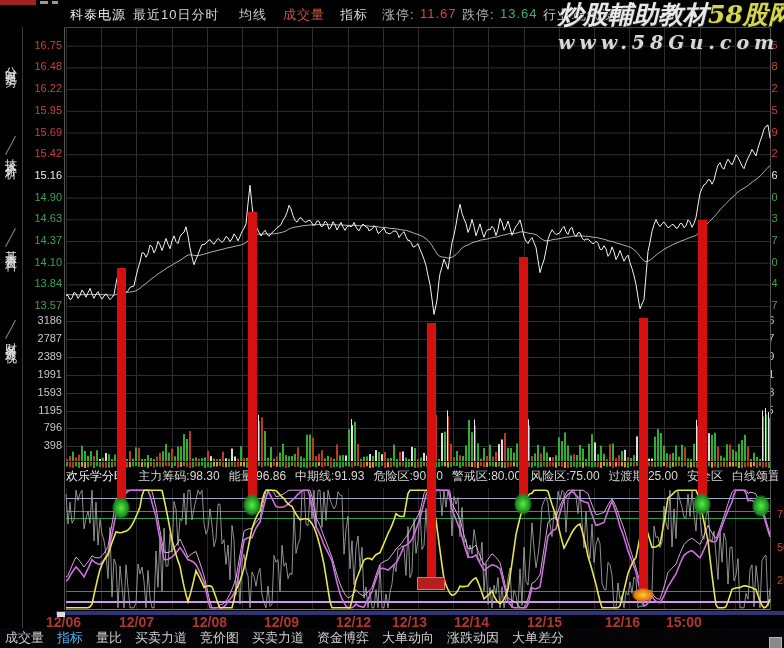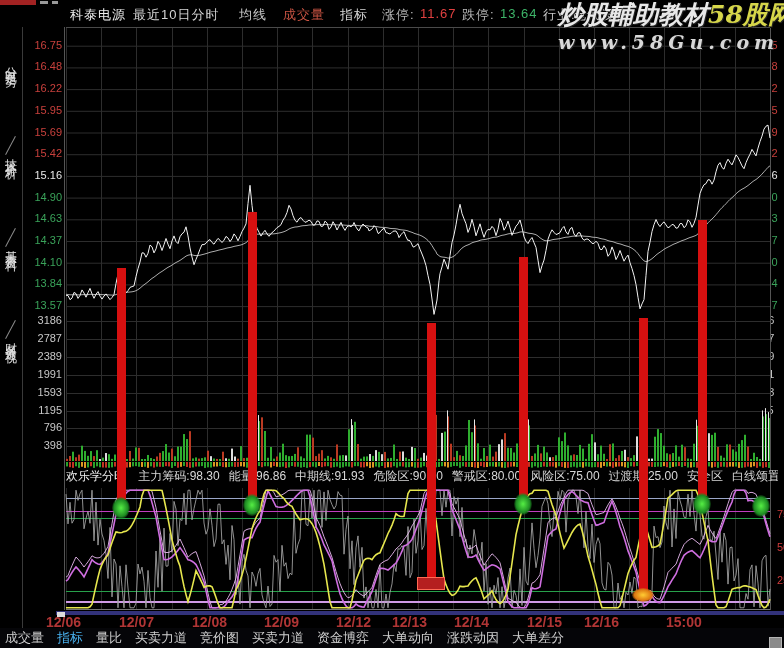--- a/index.html
+++ b/index.html
@@ -726,21 +726,21 @@
     <div class="pnlR" style="top:541px;">50</div>
     <div class="pnlR" style="top:574px;">25</div>
     <div class="xdate" style="left:46px;color:#b03535;">12/06</div>
     <div class="xdate" style="left:119px;color:#b03535;text-align:right;">12/07</div>
     <div class="xdate" style="left:192px;color:#b03535;">12/08</div>
     <div class="xdate" style="left:264px;color:#b03535;">12/09</div>
     <div class="xdate" style="left:336px;color:#b03535;">12/12</div>
     <div class="xdate" style="left:392px;color:#b03535;">12/13</div>
     <div class="xdate" style="left:454px;color:#b03535;">12/14</div>
     <div class="xdate" style="left:527px;color:#b03535;">12/15</div>
-    <div class="xdate" style="left:584px;color:#b03535;">12/16</div>
+    <div class="xdate" style="left:605px;color:#b03535;">12/16</div>
     <div class="xdate" style="left:666px;color:#b03535;">15:00</div>
     <div class="redbar" style="left:117px;top:268px;height:232px;background:#d61010;"></div>
     <div class="gblob" style="left:112px;top:497px;"></div>
     <div class="redbar" style="left:248px;top:212px;height:285px;background:#d61010;"></div>
     <div class="gblob" style="left:243px;top:494px;"></div>
     <div class="redbar" style="left:427px;top:323px;height:254px;background:#d61010;"></div>
     <div class="redbox" style="left:417px;top:577px;"></div>
     <div class="redbar" style="left:519px;top:257px;height:239px;background:#d61010;"></div>
     <div class="gblob" style="left:514px;top:493px;"></div>
     <div class="redbar" style="left:639px;top:318px;height:276px;background:#d61010;"></div>

